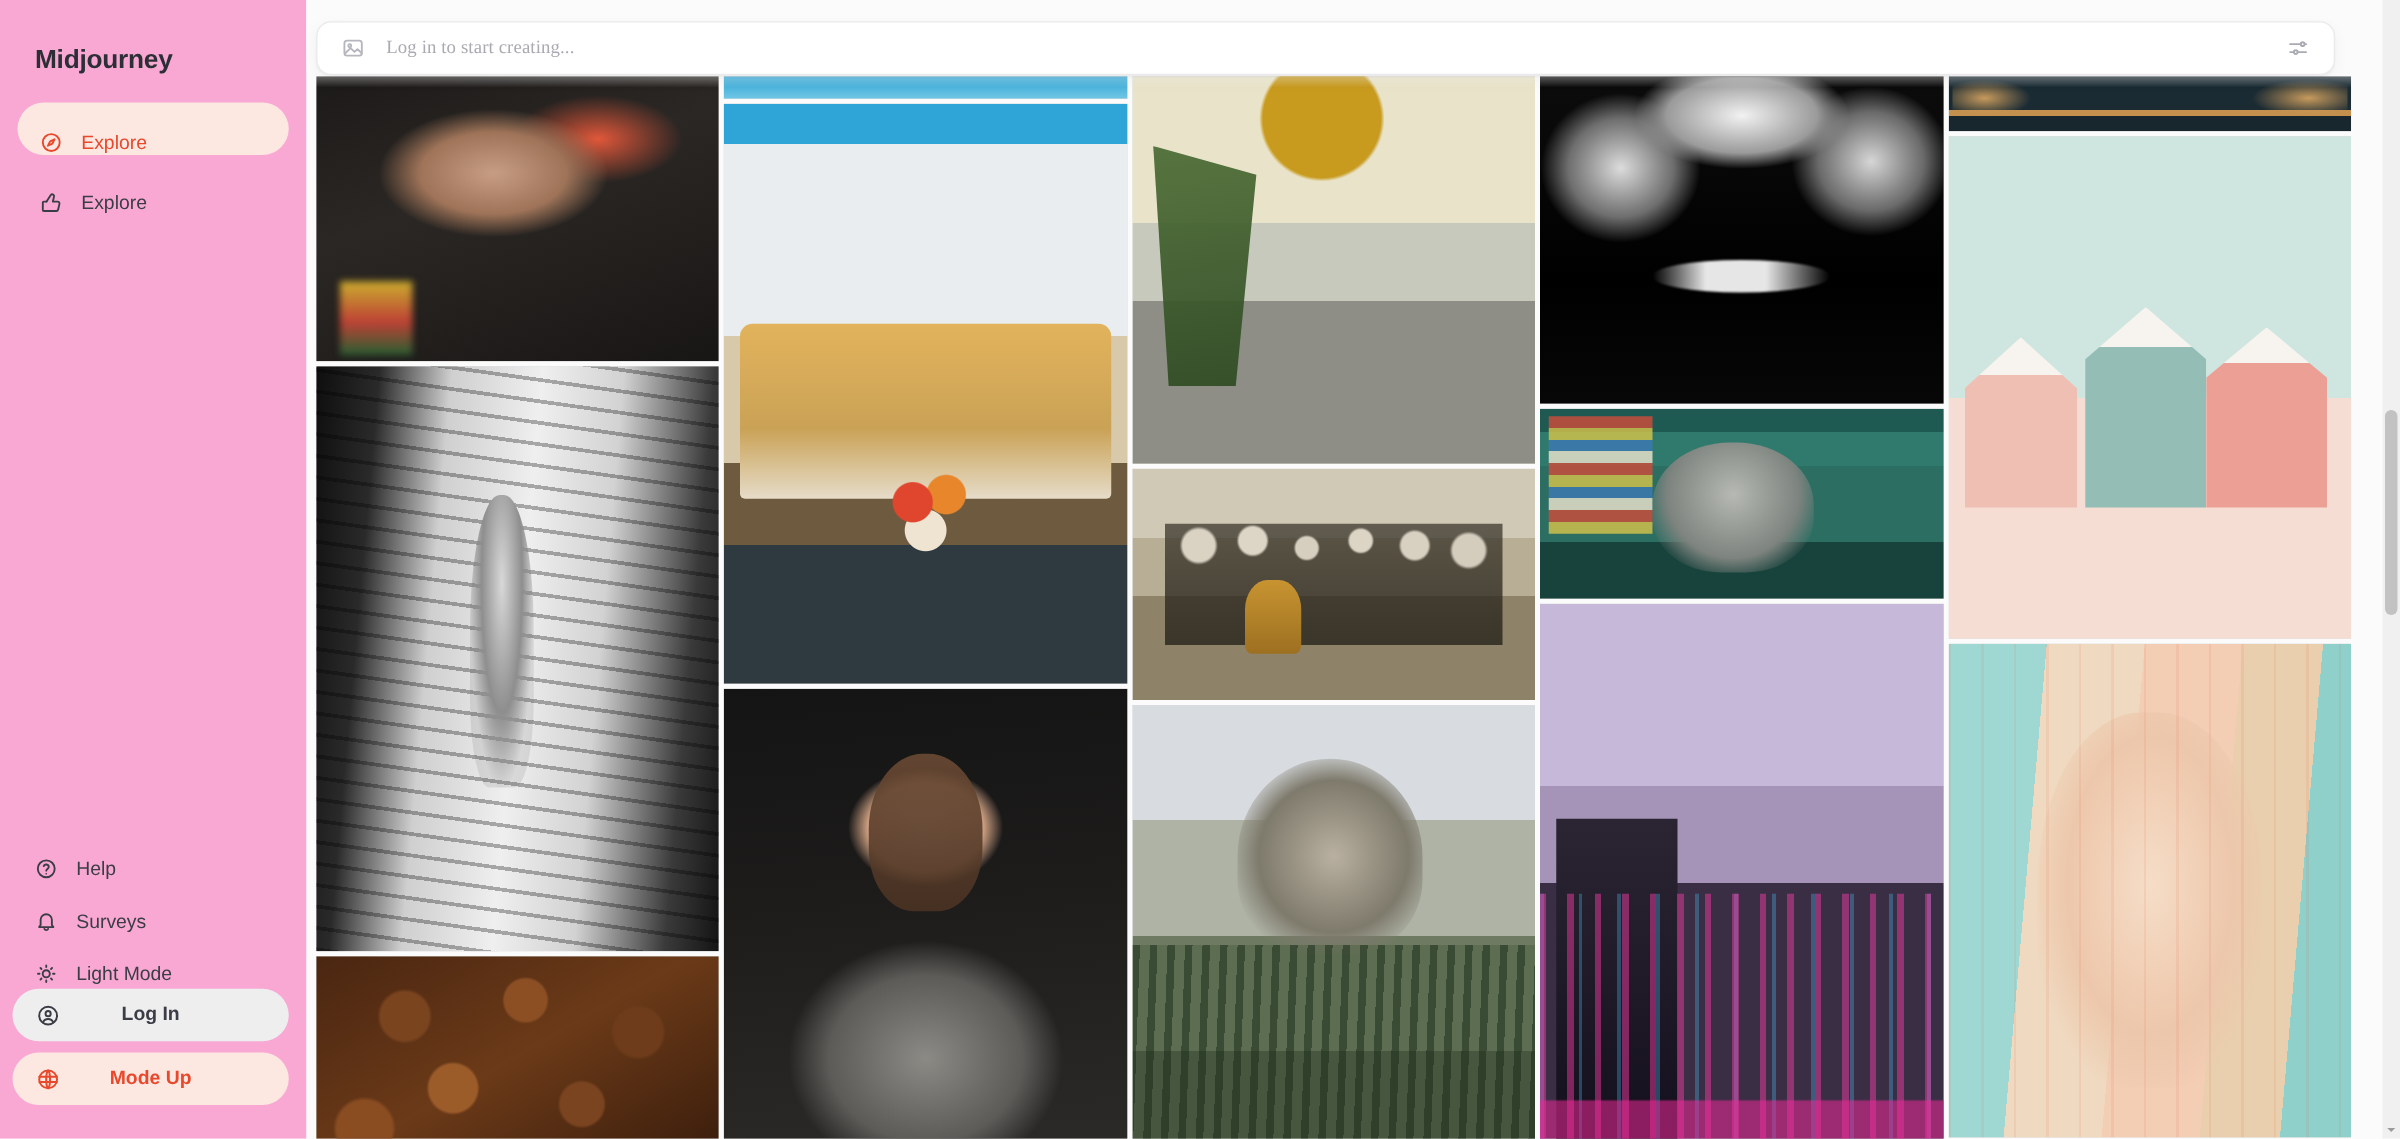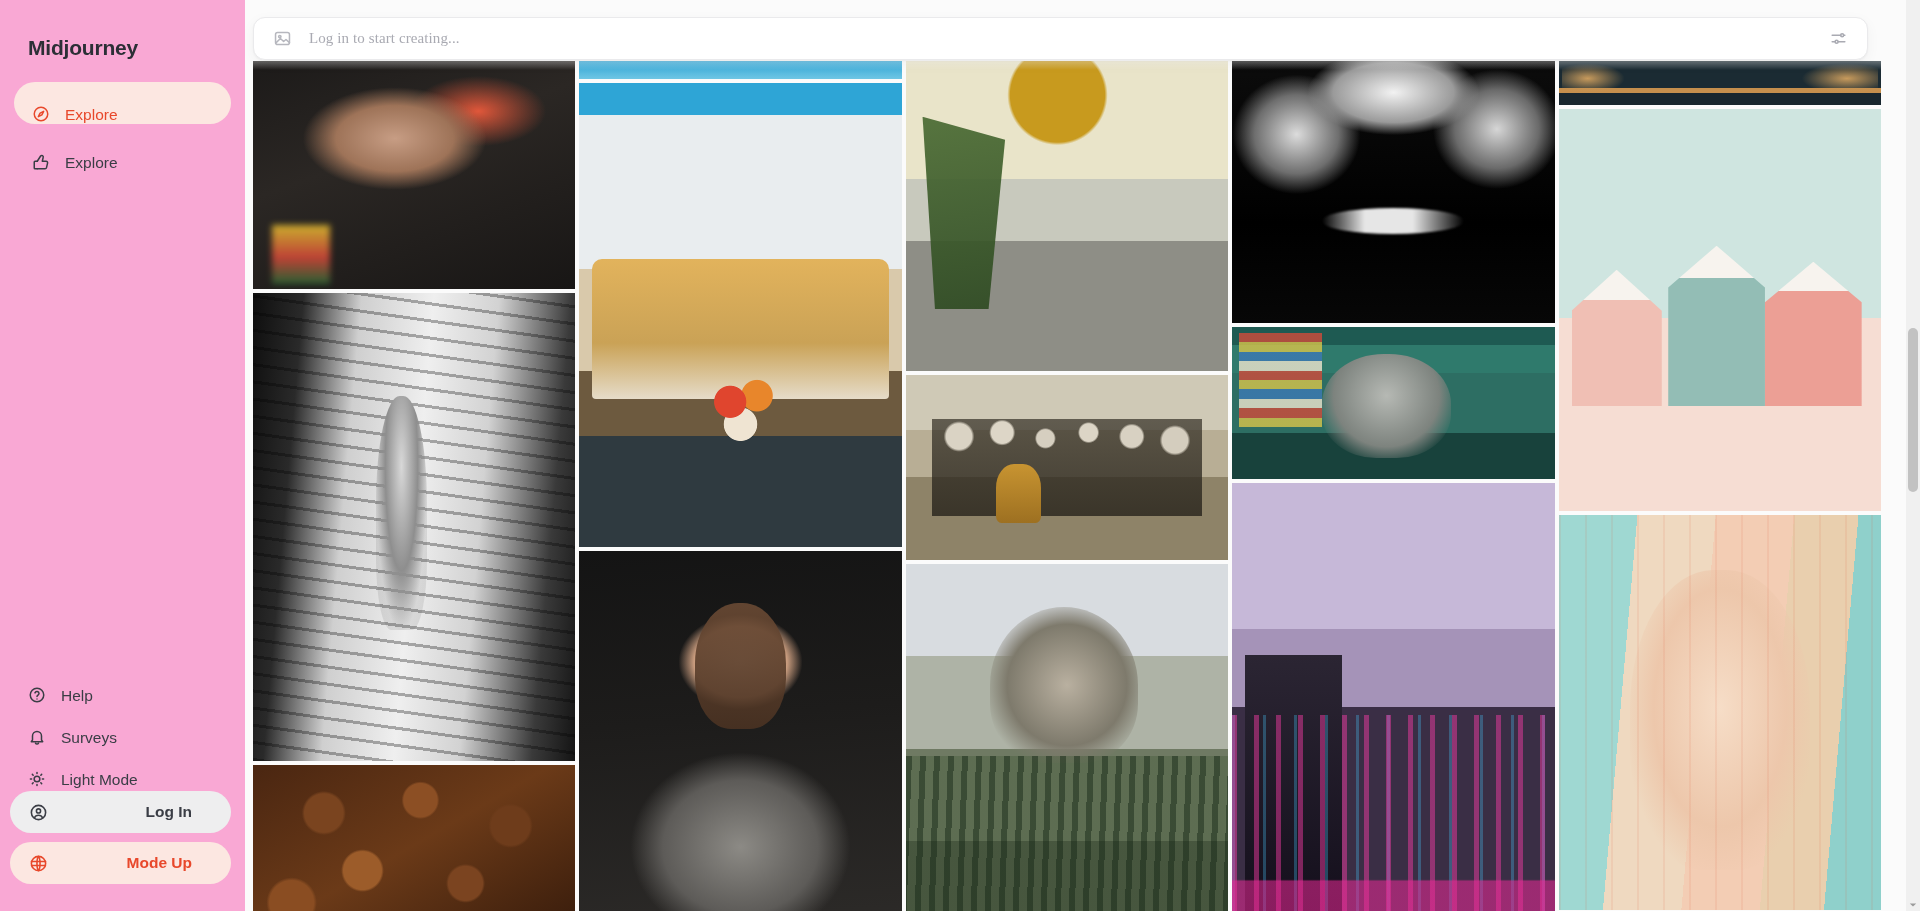--- a/index.html
+++ b/index.html
@@ -49,21 +49,21 @@
   .auth-btn {
     display: flex; align-items: center;
     height: 42px; border-radius: 21px;
     margin: 0 0 9px 0;
     padding: 0 17px;
     font-size: 15.5px; font-weight: 600;
     cursor: pointer; user-select: none;
     position: relative;
   }
   .auth-btn .ico { width:22px; height:22px; flex:0 0 22px; display:flex; align-items:center; justify-content:center; }
-  .auth-btn .lbl { flex:1 1 auto; text-align:right; padding-right: 22px; }
+  .auth-btn .lbl { flex:1 1 auto; text-align:center; padding-right: 22px; }
   .btn-login { background: #eeeeef; color: #3a3d45; }
   .btn-login svg { stroke: #3a3d45; }
   .btn-signup { background: #fce7e1; color: #e8482b; }
   .btn-signup svg { stroke: #e8482b; }
 
   
   .main {
     flex: 1 1 auto; position: relative;
     height: 911px; overflow: hidden;
     background: #fbfbfb;

